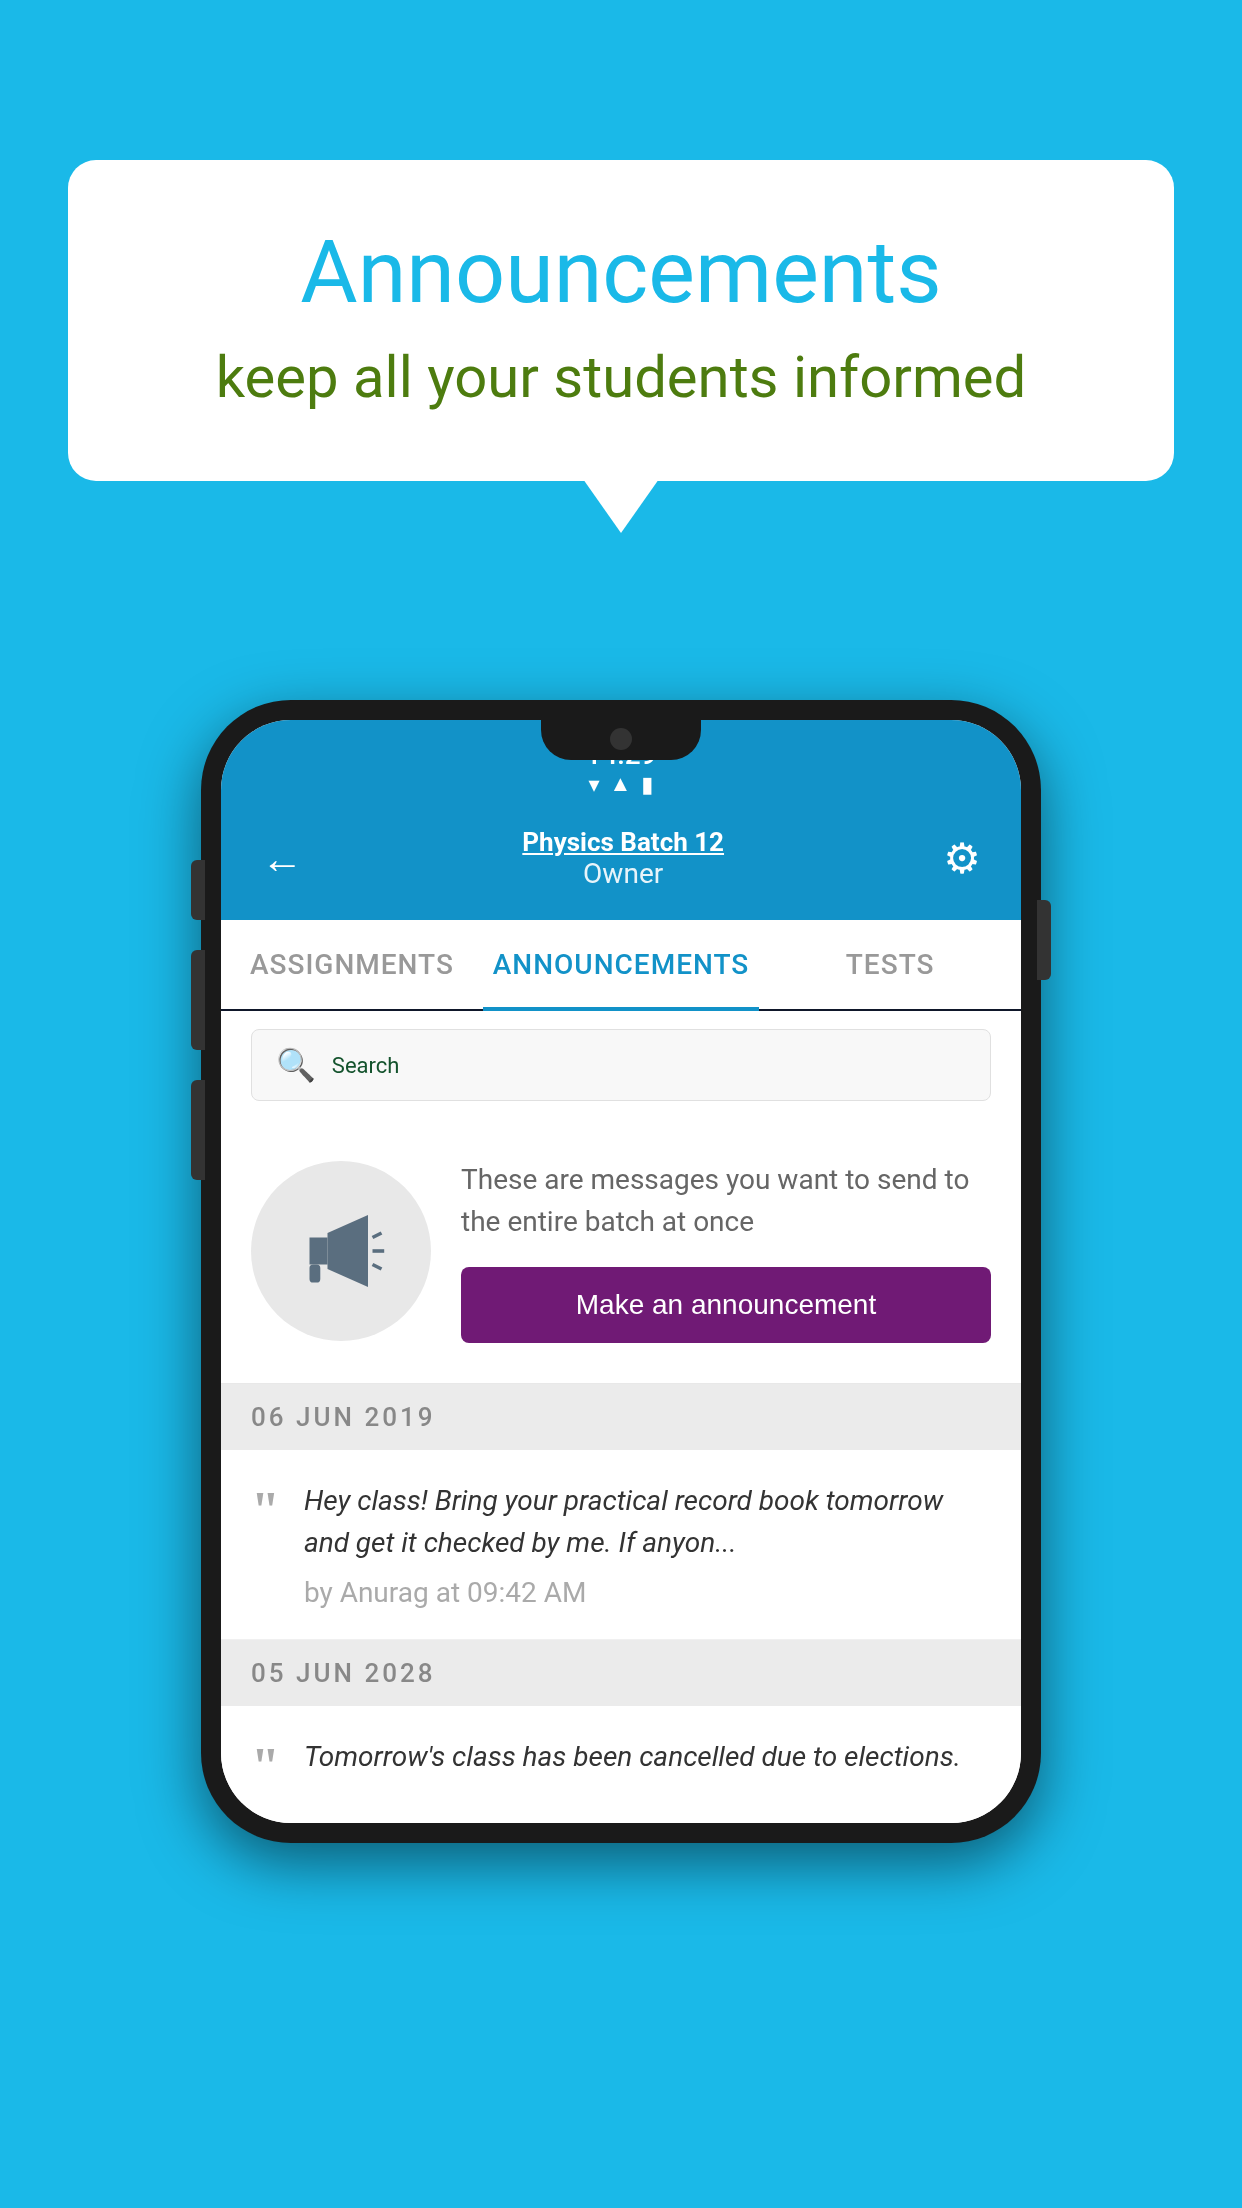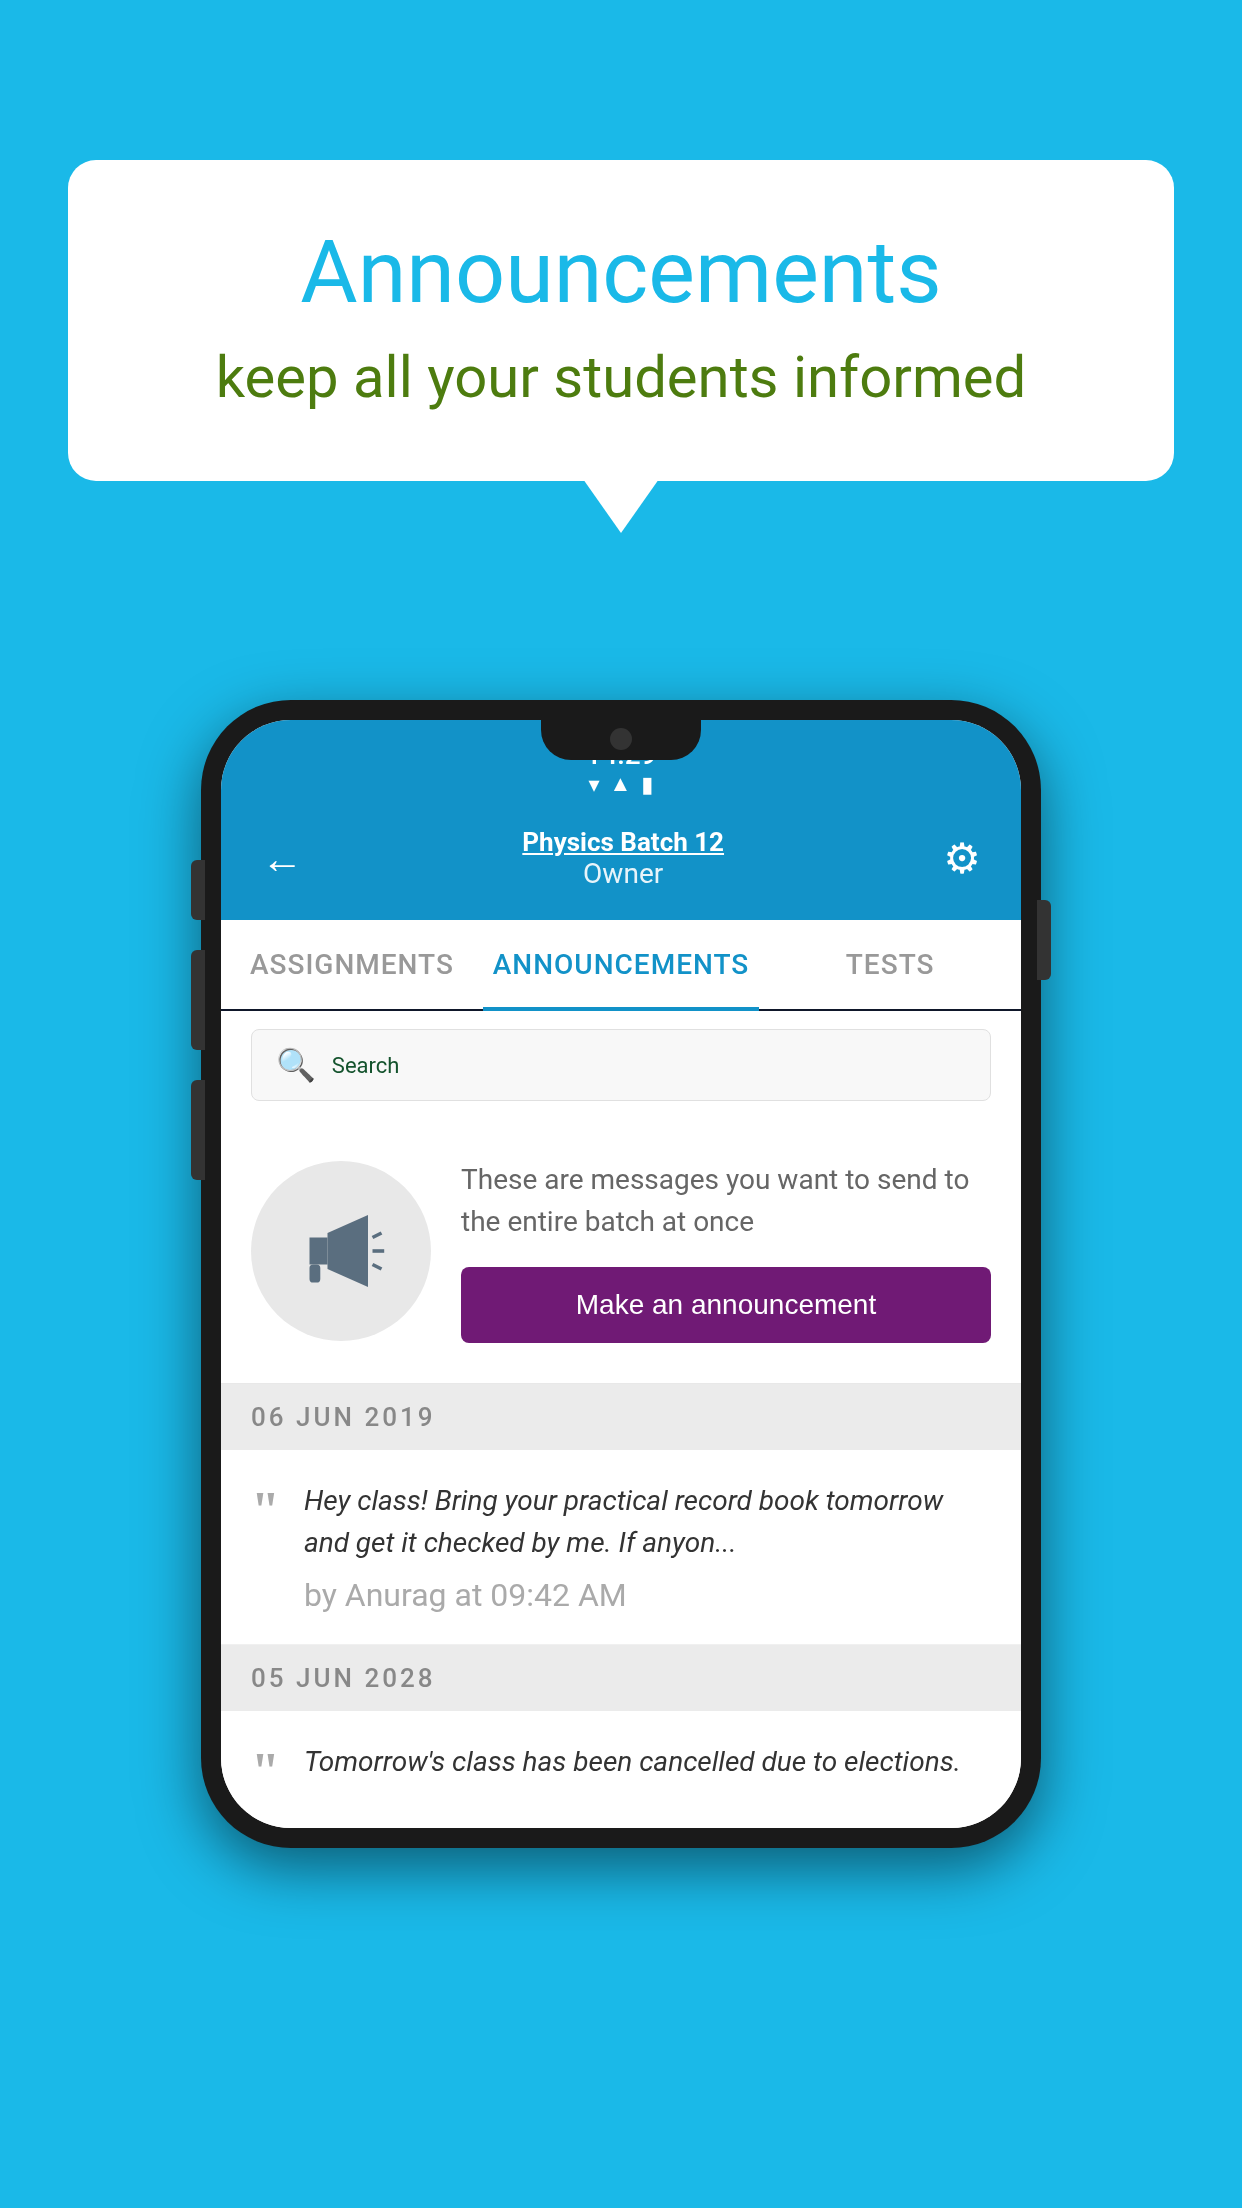--- a/index.html
+++ b/index.html
@@ -352,21 +352,21 @@
     .announcement-text {
       color: #333;
       font-size: 28px;
       font-style: italic;
       line-height: 1.5;
       margin-bottom: 12px;
     }
 
     .announcement-meta {
       color: #aaa;
-      font-size: 32px;
+      font-size: 28px;
     }
 
     
     .date-divider-2 {
       background: #ebebeb;
       padding: 18px 30px;
       color: #888;
       font-size: 26px;
       letter-spacing: 3px;
       font-weight: 500;

